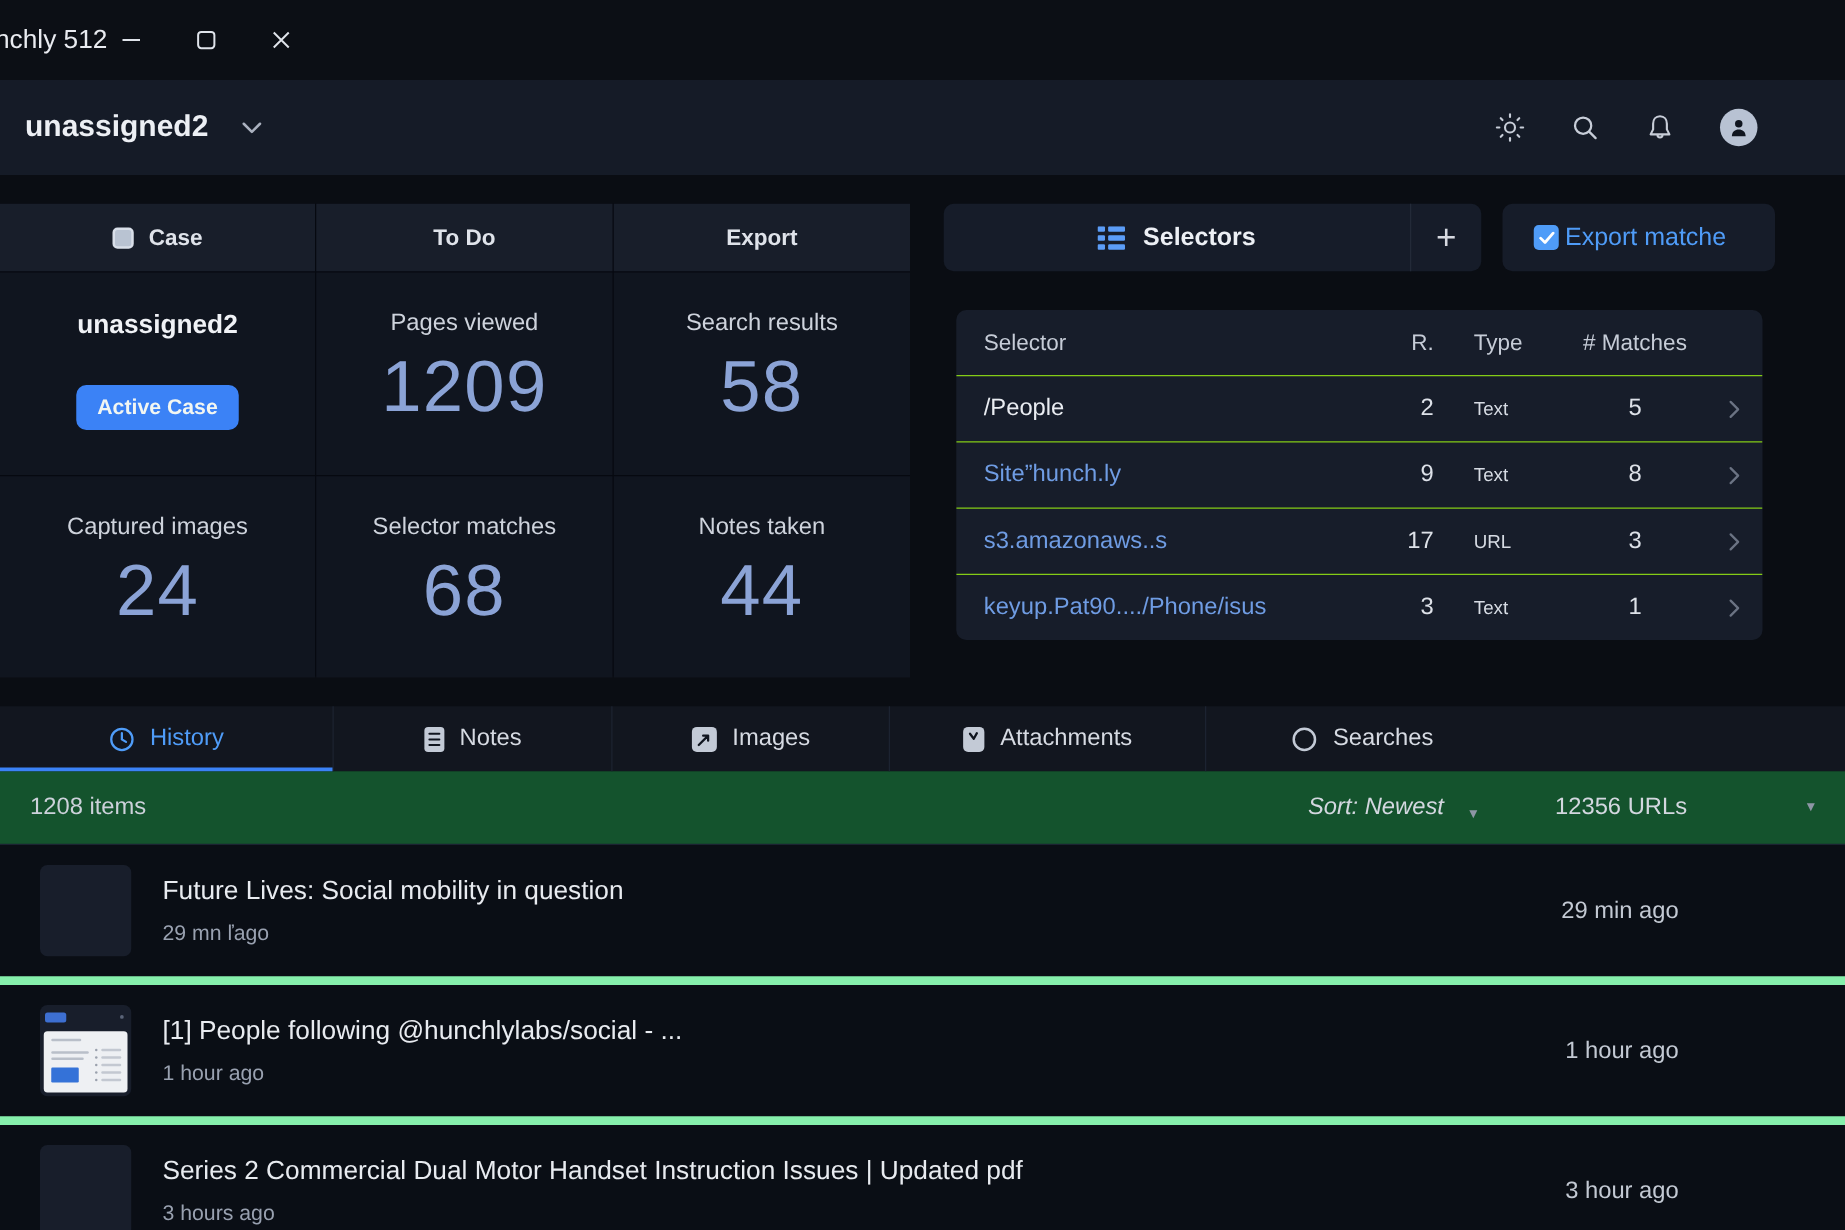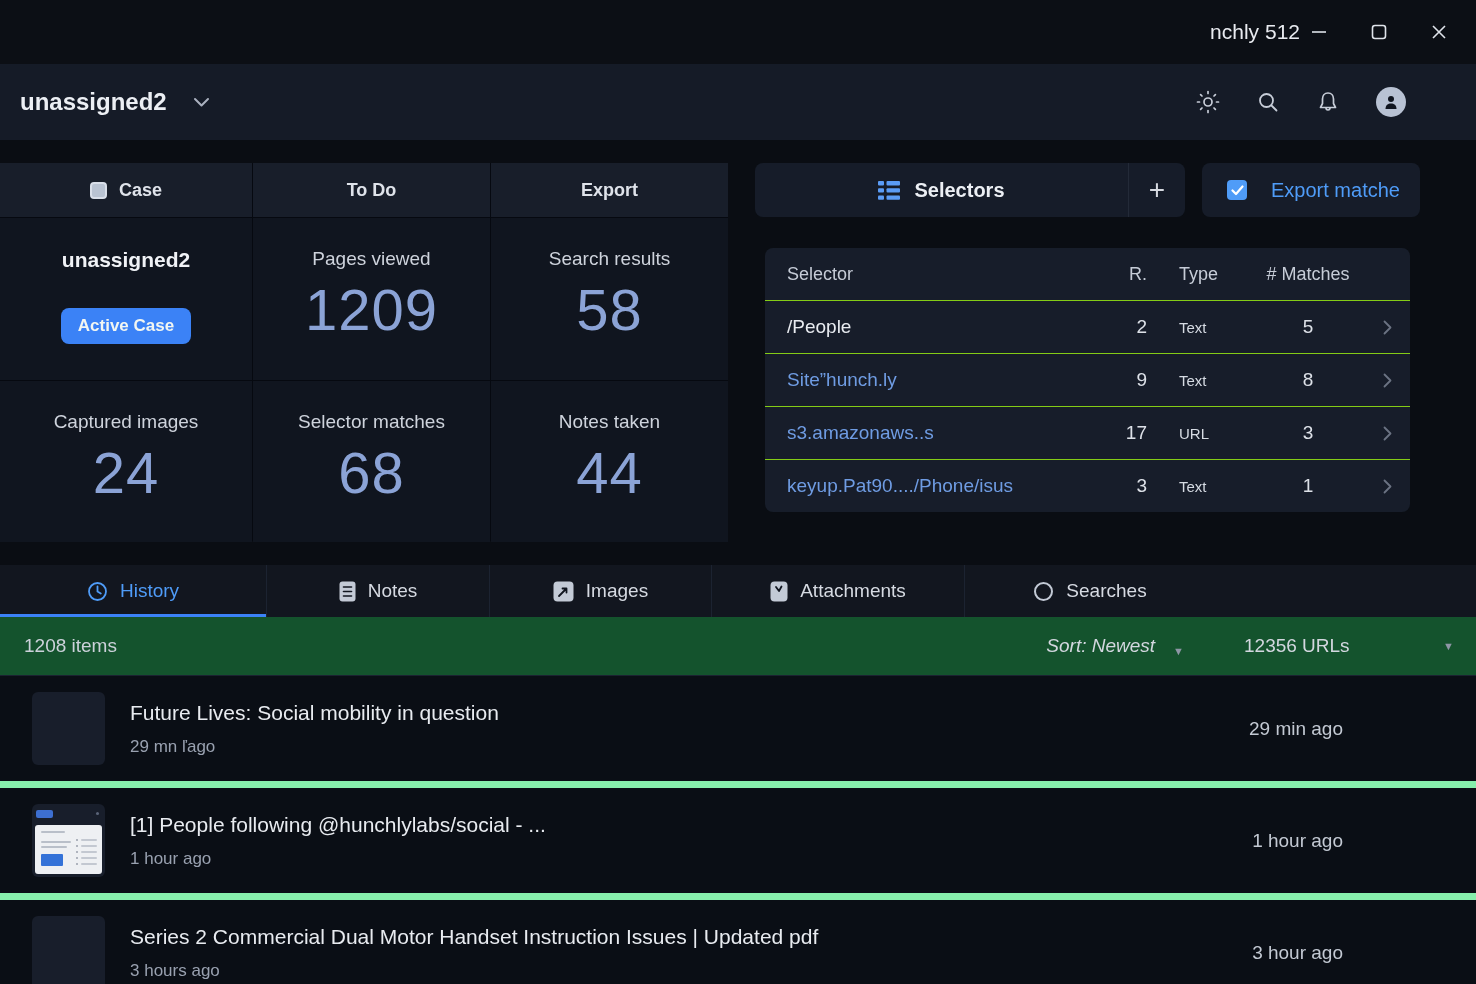--- a/index.html
+++ b/index.html
@@ -6,21 +6,21 @@
   html,body { width:1476px; height:984px; overflow:hidden; }
   body {
     font-family:"Liberation Sans", sans-serif;
     background:#0a0d13;
     color:#e8ebf0;
     position:relative;
   }
   
   .titlebar {
     height:64px; background:#0c0f15;
-    display:flex; align-items:center; justify-content:flex-end;
+    display:flex; align-items:center; justify-content:flex-start;
     padding:0 18px 0 0;
   }
   .win-title { font-size:21px; font-weight:500; color:#e9ebf0; margin-left:-4px; white-space:nowrap; }
   .wincontrols { display:flex; align-items:center; gap:22px; }
   .wc { background:none; border:none; width:38px; height:38px; display:flex; align-items:center; justify-content:center; cursor:pointer; }
   
   .appheader {
     height:76px; background:#151b27;
     display:flex; align-items:center; justify-content:space-between;
     padding:0 70px 0 20px;
@@ -63,21 +63,21 @@
   }
   .sel-title-zone { flex:1; display:flex; align-items:center; justify-content:center; gap:14px; }
   .sel-title { font-size:20px; font-weight:600; color:#eceff4; }
   .sel-divider { width:1px; height:54px; background:#232a38; }
   .plus-btn {
     width:56px; height:54px; background:none; border:none; cursor:pointer;
     color:#d6d9e0; font-size:28px; font-weight:300; line-height:1;
   }
   .export-btn {
     width:218px; flex:none; background:#161c29; border:none; border-radius:8px; cursor:pointer;
-    display:flex; align-items:center; gap:24px; padding-left:25px; overflow:hidden;
+    display:flex; align-items:center; gap:5px; padding-left:25px; overflow:hidden;
     color:#4f9cf8; font-size:20px; font-weight:500; font-family:inherit; white-space:nowrap;
   }
   .checkbox { width:20px; height:20px; border-radius:4px; background:#4f9cf8; flex:none; display:flex; align-items:center; justify-content:center; }
   .sel-table { margin:31px 10px 0 10px; background:#171d2a; border-radius:8px; overflow:hidden; }
   .sel-row { display:flex; align-items:center; height:53px; padding:0 0 0 22px; border-top:1px solid #84cc16; }
   .sel-row.head { border-top:none; height:52px; }
   .c-selector { flex:1; font-size:19px; color:#e9ecf1; text-align:left; overflow:hidden; white-space:nowrap; }
   .c-selector.link { color:#6f9ce3; }
   .c-r { width:70px; text-align:right; font-size:19px; color:#dde1e8; }
   .c-type { width:105px; padding-left:32px; text-align:left; font-size:15px; color:#d6dbe3; }

